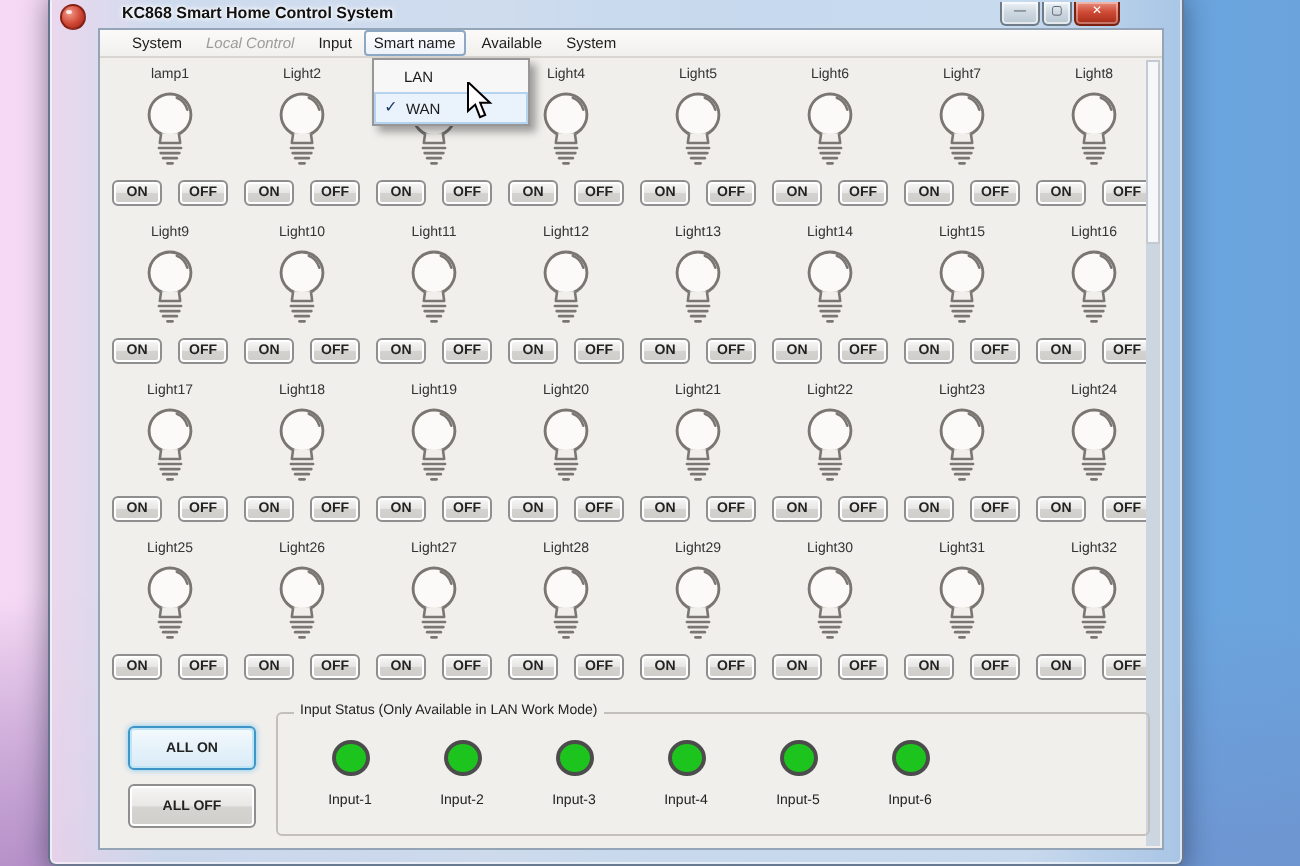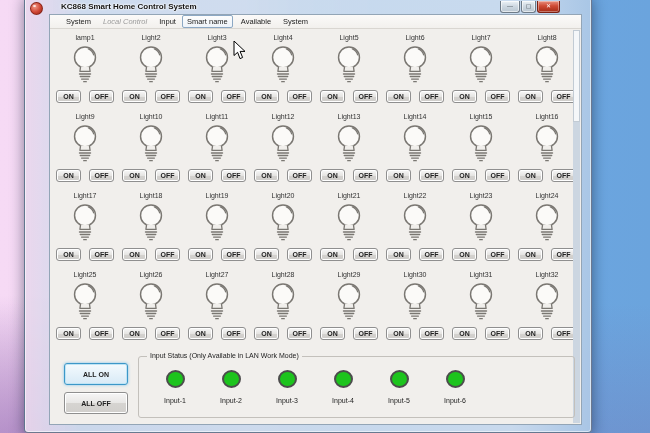--- a/index.html
+++ b/index.html
@@ -698,20 +698,31 @@
       <line x1="16" y1="41" x2="24" y2="41" stroke="#7a7772" stroke-width="1.6" stroke-linecap="round"></line>
       <line x1="18.5" y1="44" x2="21.5" y2="44" stroke="#7a7772" stroke-width="1.6" stroke-linecap="round"></line>
     </svg>
     <div class="btns">
       <div class="btn btn-on">ON</div>
       <div class="btn btn-off">OFF</div>
     </div>
   </div>
 </div>
 
+    <div class="dropdown" id="mode-dropdown">
+  <div class="dd-item">
+    <span class="dd-check"></span>
+    <span class="dd-label">LAN</span>
+  </div>
+
+  <div class="dd-item checked">
+    <span class="dd-check">✓</span>
+    <span class="dd-label">WAN</span>
+  </div>
+</div>
 
     <div class="scrollbar">
       <div class="scroll-thumb"></div>
     </div>
 
     <div class="bigbtn allon">ALL ON</div>
     <div class="bigbtn alloff">ALL OFF</div>
 
     <div class="groupbox">
       <div class="group-title">Input Status (Only Available in LAN Work Mode)</div>

